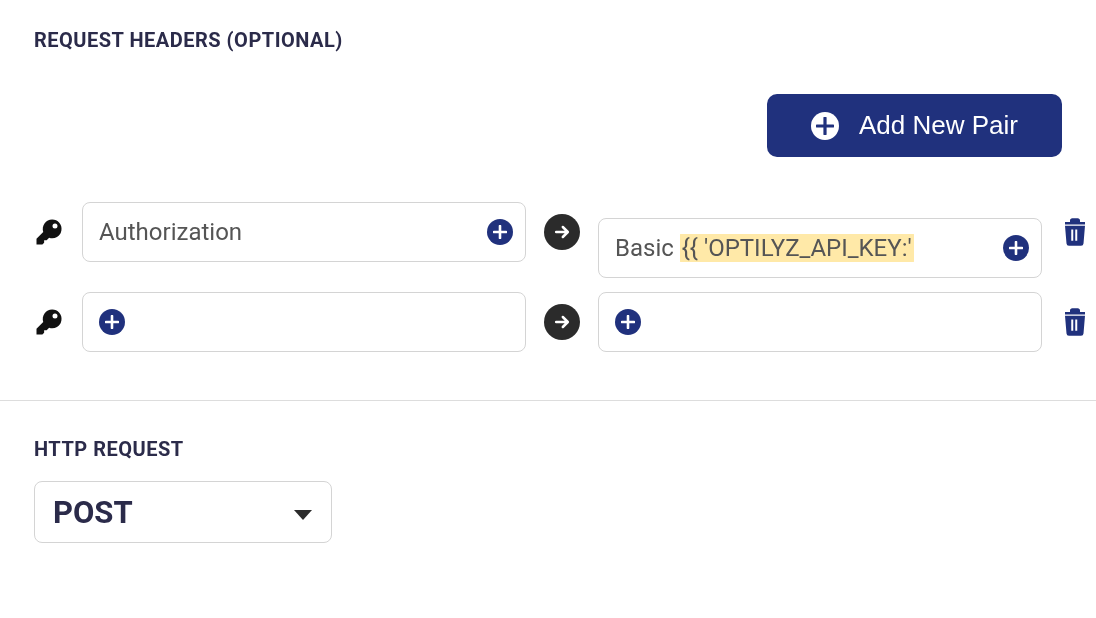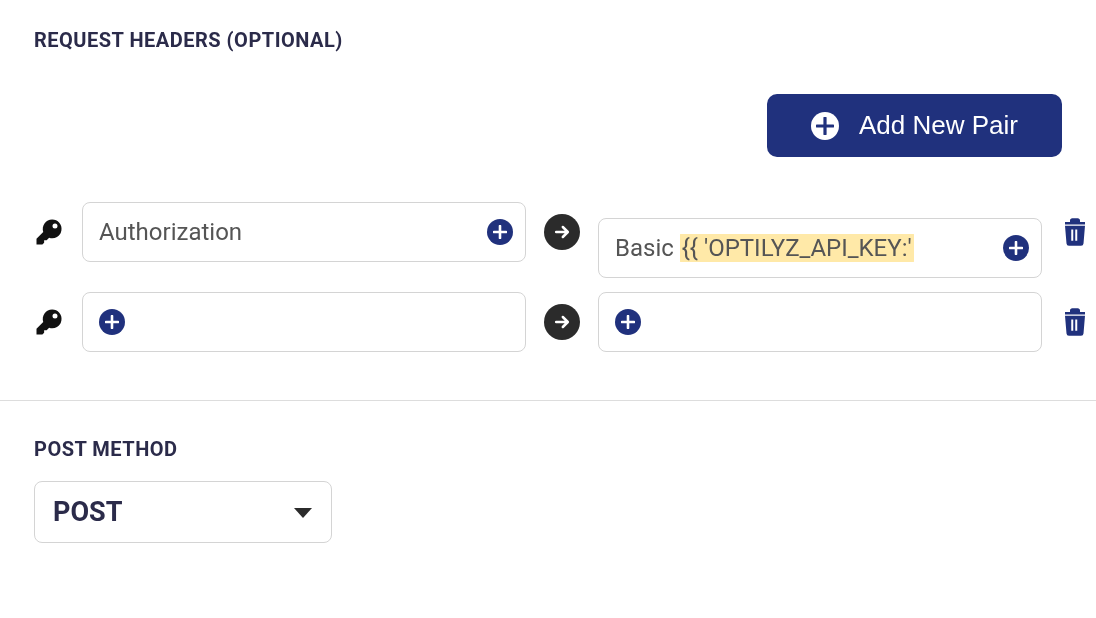--- a/index.html
+++ b/index.html
@@ -142,21 +142,21 @@
   }
   .select {
     margin-top: 20px;
     width: 298px;
     height: 62px;
     border: 1px solid #d4d4d4;
     border-radius: 8px;
     display: flex;
     align-items: center;
     padding: 0 18px;
-    font-size: 27px;
+    font-size: 31px;
     font-weight: 700;
     color: #2b2b4a;
     cursor: pointer;
     justify-content: space-between;
   }
   .caret-down {
     display: inline-block;
   }
 </style>
 </head>
@@ -245,21 +245,21 @@
           <path d="M4 7h16l-1.2 14.1A2 2 0 0 1 16.8 23H7.2a2 2 0 0 1-2-1.9L4 7zm5 3v9h1.6V10H9zm3.2 0v9h1.6V10h-1.6zM8 4V2.8C8 1.8 8.8 1 9.8 1h4.4c1 0 1.8.8 1.8 1.8V4h4v2H4V4h4z"></path>
         </svg>
     </span>
   </div>
 
 </div>
 
 <hr class="sep">
 
 <div class="method-section">
-  <div class="section-title">POST METHOD</div>
+  <div class="section-title">HTTP REQUEST</div>
   <div class="select">
     <span>POST</span>
     <span class="caret-down">
       <svg width="20" height="14" viewBox="0 0 20 14">
           <path d="M1 1l9 10 9-10" fill="#2b2b2b"></path>
         </svg>
     </span>
   </div>
 </div>
 

